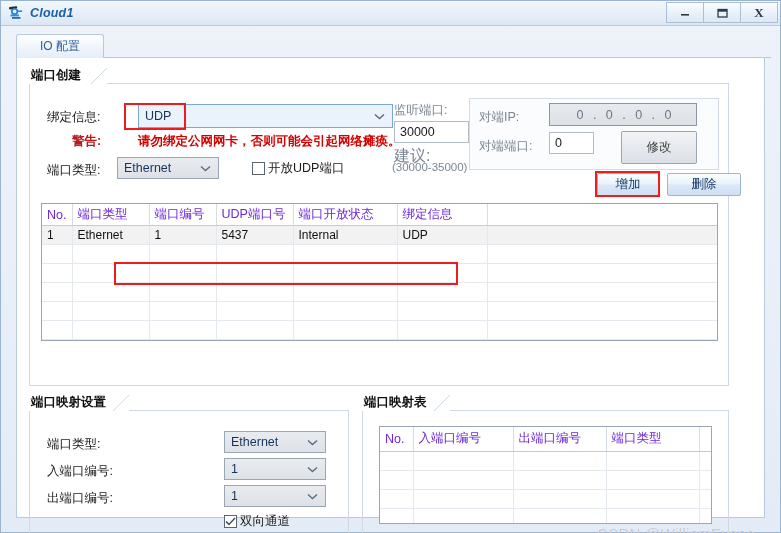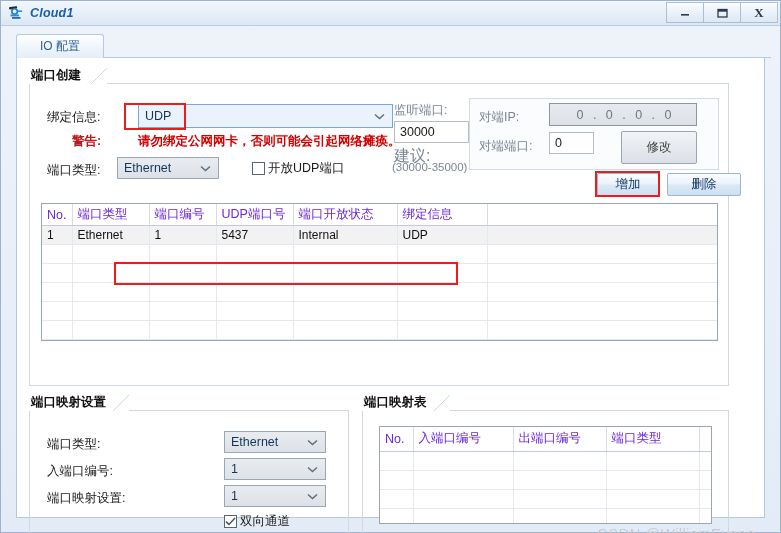--- a/index.html
+++ b/index.html
@@ -460,21 +460,21 @@
         <span class="lbl" style="left:18px; top:60px;">入端口编号:</span>
         <div class="combo combo-gray" style="left:195px; top:55px; width:102px; height:22px;">
           <span>1</span>
           <span class="chev">
             <svg width="11" height="7" viewBox="0 0 11 7">
                 <path d="M1 1.5 L5.5 5.5 L10 1.5" fill="none" stroke="#5a6d82" stroke-width="1.4"></path>
               </svg>
           </span>
         </div>
 
-        <span class="lbl" style="left:18px; top:87px;">端口映射设置:</span>
+        <span class="lbl" style="left:18px; top:87px;">出端口编号:</span>
         <div class="combo combo-gray" style="left:195px; top:82px; width:102px; height:22px;">
           <span>1</span>
           <span class="chev">
             <svg width="11" height="7" viewBox="0 0 11 7">
                 <path d="M1 1.5 L5.5 5.5 L10 1.5" fill="none" stroke="#5a6d82" stroke-width="1.4"></path>
               </svg>
           </span>
         </div>
 
         <div class="chk" style="left:195px; top:110px;">

